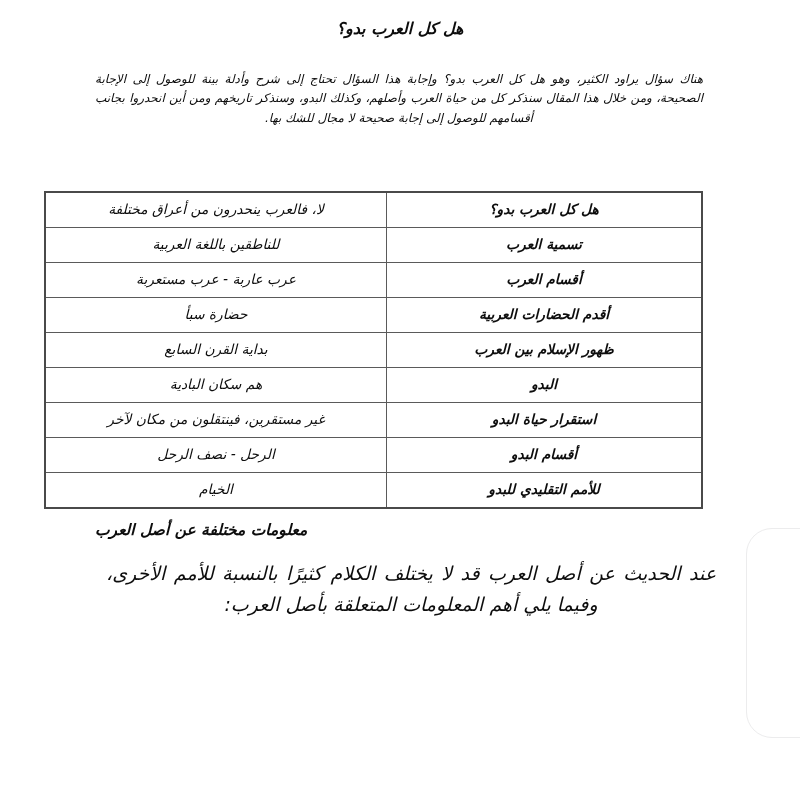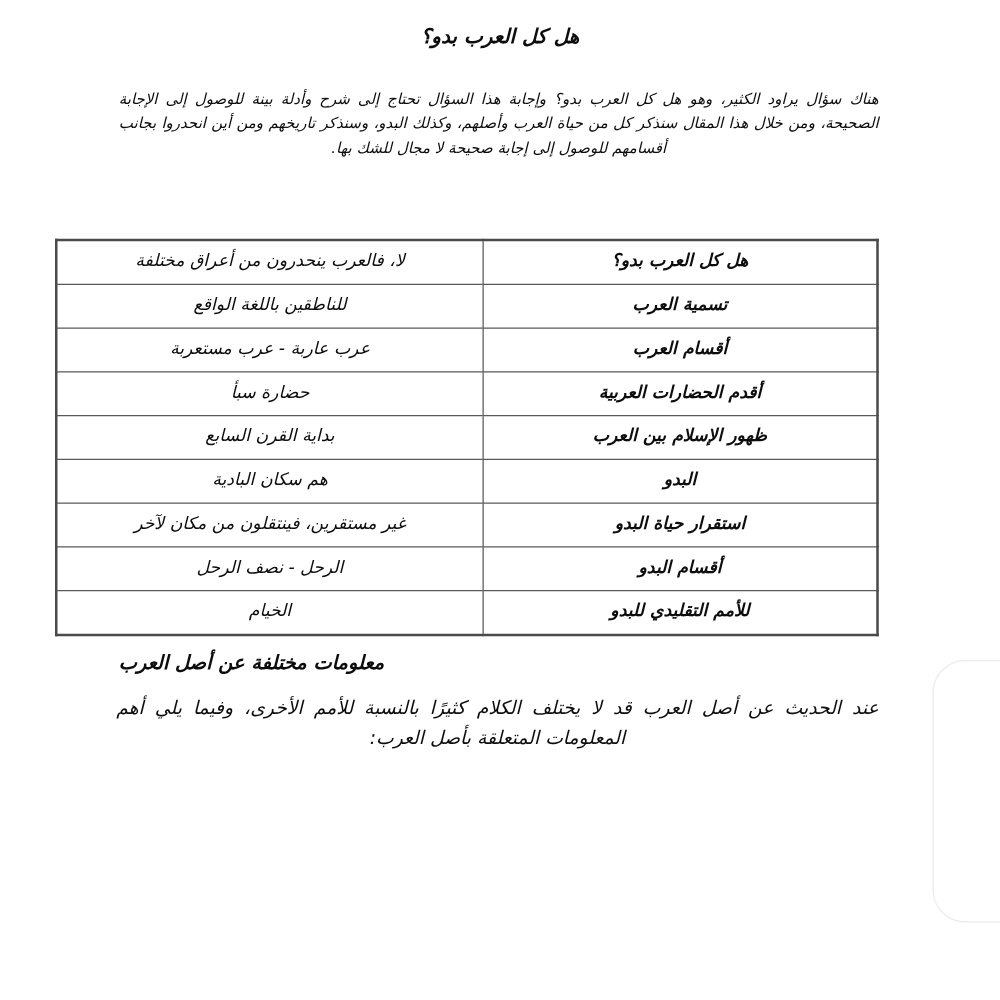--- a/index.html
+++ b/index.html
@@ -96,23 +96,23 @@
     width: 608px;
     text-align: left;
     font-size: 15.5px;
     font-weight: bold;
     font-style: italic;
   }
 
   .section-intro {
     position: absolute;
     top: 539px;
-    right: 97px;
+    right: 84px;
     width: 610px;
-    font-size: 15px;
+    font-size: 19px;
     font-style: italic;
     line-height: 1.62;
     text-align: justify;
     text-align-last: center;
   }
 
   .bullet-list {
     position: absolute;
     top: 592px;
     right: 97px;
@@ -154,21 +154,21 @@
   <p class="intro">هناك سؤال يراود الكثير، وهو هل كل العرب بدو؟ وإجابة هذا السؤال تحتاج إلى شرح وأدلة بينة للوصول إلى الإجابة الصحيحة، ومن خلال هذا المقال سنذكر كل من حياة العرب وأصلهم، وكذلك البدو، وسنذكر تاريخهم ومن أين انحدروا بجانب أقسامهم للوصول إلى إجابة صحيحة لا مجال للشك بها.</p>
 
   <table class="info-table">
     <tbody>
       <tr class="table-row">
         <td class="cell-label">هل كل العرب بدو؟</td>
         <td class="cell-value">لا، فالعرب ينحدرون من أعراق مختلفة</td>
       </tr>
       <tr class="table-row">
         <td class="cell-label">تسمية العرب</td>
-        <td class="cell-value">للناطقين باللغة الواقع</td>
+        <td class="cell-value">للناطقين باللغة العربية</td>
       </tr>
       <tr class="table-row">
         <td class="cell-label">أقسام العرب</td>
         <td class="cell-value">عرب عاربة - عرب مستعربة</td>
       </tr>
       <tr class="table-row">
         <td class="cell-label">أقدم الحضارات العربية</td>
         <td class="cell-value">حضارة سبأ</td>
       </tr>
       <tr class="table-row">

